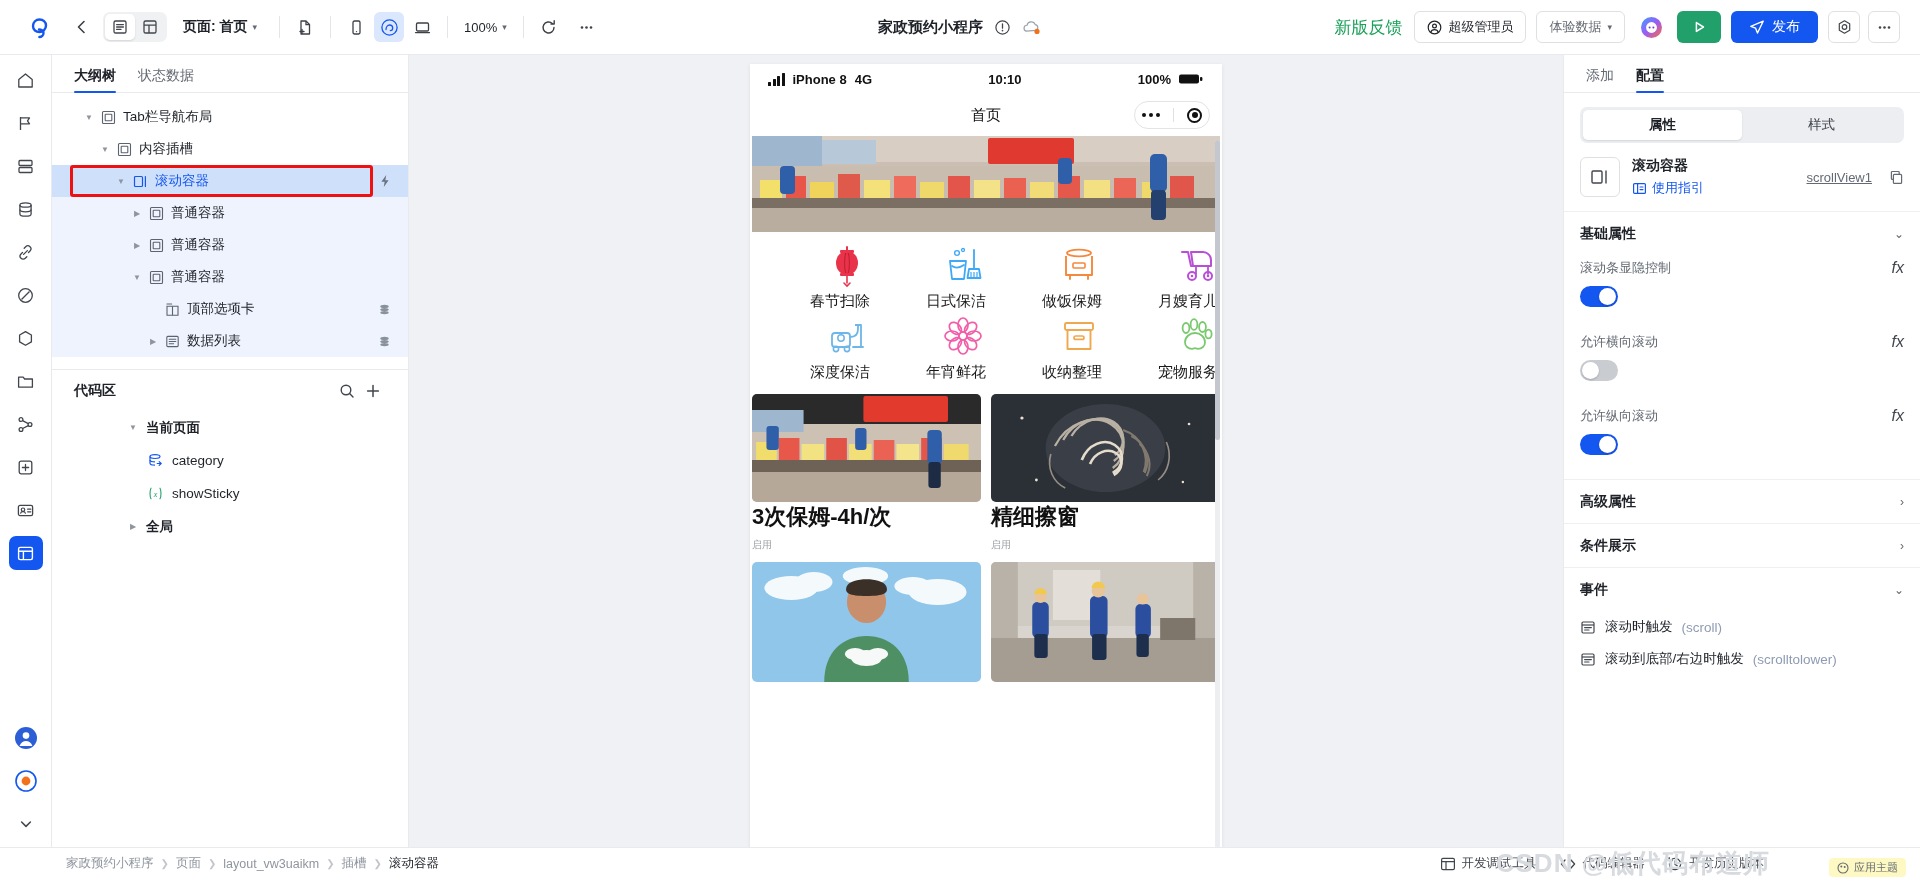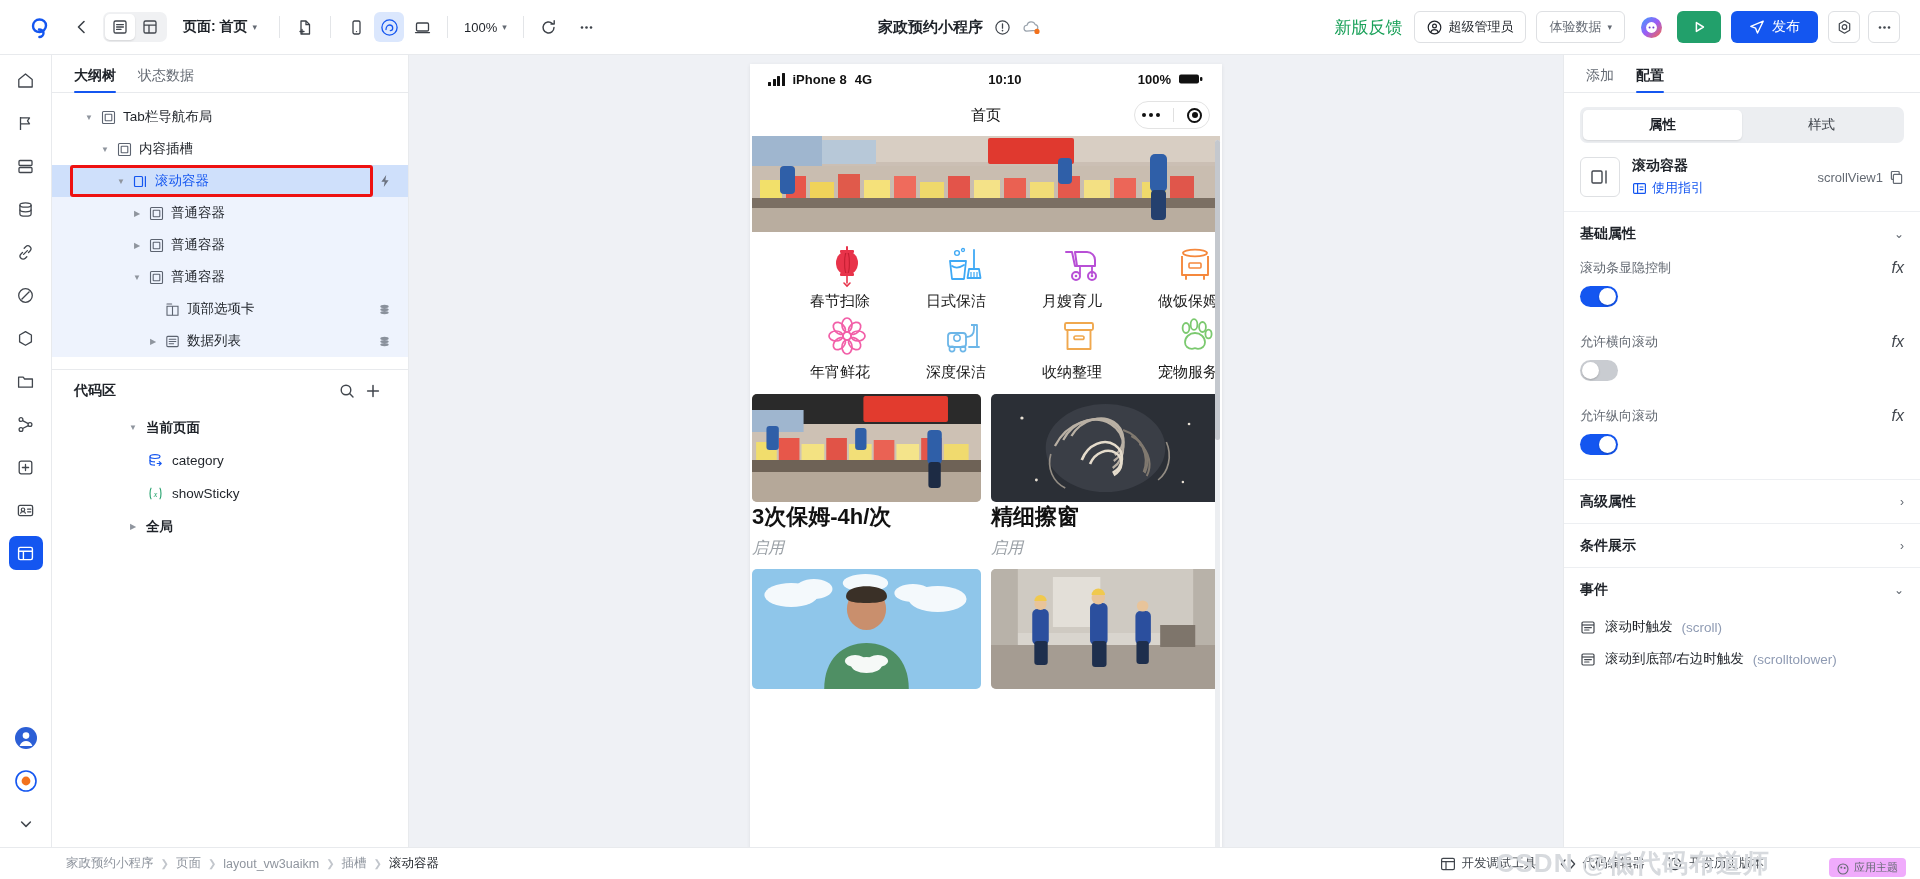--- a/index.html
+++ b/index.html
@@ -177,21 +177,21 @@
   .grid8 {
     display:grid; grid-template-columns:repeat(4,1fr); padding:10px 4px 6px 4px;
     row-gap:2px;
   }
   .gi { display:flex; flex-direction:column; align-items:flex-end; gap:4px; cursor:pointer; }
   .gi .lb { font-size:15px; color:#1a1a1a; }
   .cards { display:grid; grid-template-columns:1fr 1fr; gap:10px; padding:6px 2px 0 2px; }
   .card { cursor:pointer; }
   .card .thumb { height:108px; border-radius:5px; overflow:hidden; position:relative; }
   .card .cname { font-size:22px; font-weight:bold; color:#111; }
-  .card .cst { font-size:16px; color:#9aa0a6; margin-top:6px;font-style:italic; }
+  .card .cst { font-size:10px; color:#9aa0a6; margin-top:6px; }
   .pbar {
     position:absolute; right:2px; top:4px; bottom:4px; width:5px;
     background:#eceef1; border-radius:3px;
   }
   .pbar i { position:absolute; left:0; width:5px; background:#c4c8ce; border-radius:3px; display:block; }
 
   
   .rightp {
     width:357px; flex:0 0 357px; border-left:1px solid #e8eaed; background:#fff;
     display:flex; flex-direction:column; min-height:0;
@@ -208,22 +208,22 @@
   .compo { display:flex; align-items:center; padding:14px 16px 14px 16px; }
   .compo .box {
     width:40px; height:40px; border:1px solid #dee0e3; border-radius:6px;
     display:flex; align-items:center; justify-content:center; color:#41464d;
     flex:0 0 40px;
   }
   .compo .mid { margin-left:12px; }
   .compo .nm { font-size:14px; font-weight:bold; }
   .compo .gd { display:flex; align-items:center; gap:5px; margin-top:4px;
     color:#1456f0; font-size:13px; cursor:pointer; }
-  .compo .rt { margin-left:auto; display:flex; align-items:center; gap:6px;
-    color:#646a73; font-size:13px; }
+  .compo .rt { margin-left:auto; display:flex; align-items:center; gap:17px;
+    color:#646a73; font-size:13px;text-decoration:underline; }
   .sect-h {
     display:flex; align-items:center; height:44px; padding:0 16px;
     border-top:1px solid #edeff2; cursor:pointer;gap:16px;
   }
   .sect-h .st { font-size:14px; font-weight:bold; }
   .sect-h .ch { margin-left:auto; color:#646a73; font-size:12px; }
   .prow { padding:4px 16px 10px 16px; }
   .prow .plab { display:flex; align-items:flex-start; font-size:13px; color:#646a73; margin-bottom:9px; }
   .prow .fx { margin-left:auto; font-style:italic; color:#41464d; font-size:16px; cursor:pointer; }
   .sw { width:38px; height:21px; border-radius:11px; position:relative; cursor:pointer; background:#c9ccd1; }
@@ -240,22 +240,22 @@
     height:32px; flex:0 0 32px; border-top:1px solid #e8eaed; display:flex;
     align-items:center; padding:0 16px; font-size:12.5px; color:#8f959e;
     background:#fff; position:relative;
   }
   .crumb { display:flex; align-items:center; gap:7px; margin-left:50px; }
   .crumb .sep { color:#c2c6cc; font-size:10px; }
   .crumb .cur { color:#1f2329; }
   .sb-right { margin-left:auto; display:flex; align-items:center; gap:22px; color:#41464d; }
   .sb-item { display:flex; align-items:center; gap:6px; cursor:pointer; }
   .theme-chip {
-    position:absolute; right:14px; bottom:2px; display:flex; align-items:flex-end;
-    gap:5px; background:#f0abfc; border-radius:4px; padding:2px 8px;
+    position:absolute; right:14px; bottom:2px; display:flex; align-items:center;
+    gap:5px; background:#fef9c3; border-radius:4px; padding:2px 8px;
     font-size:11px; color:#646a73;
   }
   .wm {
     position:absolute; right:150px; bottom:-2px; font-size:26px; color:#d7dade;
     font-weight:bold; letter-spacing:1px; pointer-events:none; white-space:nowrap;
   }
   svg { display:block; }
 </style>
 </head>
 <body>
@@ -772,67 +772,67 @@
                 <circle cx="17" cy="11" r="2.4" fill="none" stroke="#3fa9f5" stroke-width="1.4"></circle>
                 <circle cx="23" cy="8" r="1.5" fill="none" stroke="#3fa9f5" stroke-width="1.3"></circle>
                 <path d="M34 8v19" stroke="#3fa9f5" stroke-width="1.8" stroke-linecap="round"></path>
                 <path d="M29 27h10l1.5 9H27.5z" fill="none" stroke="#3fa9f5" stroke-width="1.8" stroke-linejoin="round"></path>
                 <path d="M31 30v6M34 30v6M37 30v6" stroke="#3fa9f5" stroke-width="1.2"></path>
               </svg>
               <span class="lb">日式保洁</span>
             </div>
             <div class="gi">
               <svg width="46" height="46" viewBox="0 0 46 46">
+                <ellipse cx="23" cy="11" rx="12" ry="3.4" fill="none" stroke="#f5883c" stroke-width="1.9"></ellipse>
+                <path d="M10 14v19h26V14" fill="none" stroke="#f5883c" stroke-width="1.9" stroke-linejoin="round"></path>
+                <rect x="17" y="21" width="12" height="5" rx="1" fill="none" stroke="#f5883c" stroke-width="1.6"></rect>
+                <path d="M14 33v4M32 33v4" stroke="#f5883c" stroke-width="1.9" stroke-linecap="round"></path>
+              </svg>
+              <span class="lb">做饭保姆</span>
+            </div>
+            <div class="gi">
+              <svg width="46" height="46" viewBox="0 0 46 46">
                 <path d="M10 10h6l3 14h17" fill="none" stroke="#b84fd6" stroke-width="2" stroke-linecap="round" stroke-linejoin="round"></path>
                 <path d="M19 10h12a8 8 0 0 1 8 8v6H21z" fill="none" stroke="#b84fd6" stroke-width="2" stroke-linejoin="round"></path>
                 <path d="M24 24v8M36 24v8" stroke="#b84fd6" stroke-width="1.8" stroke-linecap="round"></path>
                 <circle cx="20" cy="34" r="4" fill="none" stroke="#b84fd6" stroke-width="2"></circle>
                 <circle cx="36" cy="34" r="4" fill="none" stroke="#b84fd6" stroke-width="2"></circle>
                 <circle cx="20" cy="34" r="1.3" fill="#b84fd6"></circle>
                   <circle cx="36" cy="34" r="1.3" fill="#b84fd6"></circle>
               </svg>
               <span class="lb">月嫂育儿</span>
             </div>
+
             <div class="gi">
               <svg width="46" height="46" viewBox="0 0 46 46">
-                <ellipse cx="23" cy="11" rx="12" ry="3.4" fill="none" stroke="#f5883c" stroke-width="1.9"></ellipse>
-                <path d="M10 14v19h26V14" fill="none" stroke="#f5883c" stroke-width="1.9" stroke-linejoin="round"></path>
-                <rect x="17" y="21" width="12" height="5" rx="1" fill="none" stroke="#f5883c" stroke-width="1.6"></rect>
-                <path d="M14 33v4M32 33v4" stroke="#f5883c" stroke-width="1.9" stroke-linecap="round"></path>
-              </svg>
-              <span class="lb">做饭保姆</span>
+                <rect x="8" y="20" width="18" height="14" rx="3" fill="none" stroke="#6cb6e8" stroke-width="1.8"></rect>
+                <circle cx="17" cy="25" r="3.2" fill="none" stroke="#6cb6e8" stroke-width="1.5"></circle>
+                <circle cx="12" cy="36" r="2.6" fill="none" stroke="#6cb6e8" stroke-width="1.6"></circle>
+                <circle cx="23" cy="36" r="2.6" fill="none" stroke="#6cb6e8" stroke-width="1.6"></circle>
+                <path d="M26 24c6 0 8-3 8-8v-4" fill="none" stroke="#6cb6e8" stroke-width="1.8" stroke-linecap="round"></path>
+                <path d="M31 12h6v22h-5" fill="none" stroke="#6cb6e8" stroke-width="1.8" stroke-linejoin="round"></path>
+                <path d="M29 34h10" stroke="#6cb6e8" stroke-width="1.8" stroke-linecap="round"></path>
+              </svg>
+              <span class="lb">深度保洁</span>
             </div>
-
             <div class="gi">
               <svg width="46" height="46" viewBox="0 0 46 46">
                 <g fill="none" stroke="#f25fa8" stroke-width="1.7">
                   <ellipse cx="23" cy="12" rx="5" ry="7"></ellipse>
                   <ellipse cx="23" cy="34" rx="5" ry="7"></ellipse>
                   <ellipse cx="12" cy="23" rx="7" ry="5"></ellipse>
                   <ellipse cx="34" cy="23" rx="7" ry="5"></ellipse>
                   <ellipse cx="15.4" cy="15.4" rx="5" ry="7" transform="rotate(-45 15.4 15.4)"></ellipse>
                   <ellipse cx="30.6" cy="30.6" rx="5" ry="7" transform="rotate(-45 30.6 30.6)"></ellipse>
                   <ellipse cx="30.6" cy="15.4" rx="5" ry="7" transform="rotate(45 30.6 15.4)"></ellipse>
                   <ellipse cx="15.4" cy="30.6" rx="5" ry="7" transform="rotate(45 15.4 30.6)"></ellipse>
                   <circle cx="23" cy="23" r="4"></circle>
                 </g>
               </svg>
               <span class="lb">年宵鲜花</span>
-            </div>
-            <div class="gi">
-              <svg width="46" height="46" viewBox="0 0 46 46">
-                <rect x="8" y="20" width="18" height="14" rx="3" fill="none" stroke="#6cb6e8" stroke-width="1.8"></rect>
-                <circle cx="17" cy="25" r="3.2" fill="none" stroke="#6cb6e8" stroke-width="1.5"></circle>
-                <circle cx="12" cy="36" r="2.6" fill="none" stroke="#6cb6e8" stroke-width="1.6"></circle>
-                <circle cx="23" cy="36" r="2.6" fill="none" stroke="#6cb6e8" stroke-width="1.6"></circle>
-                <path d="M26 24c6 0 8-3 8-8v-4" fill="none" stroke="#6cb6e8" stroke-width="1.8" stroke-linecap="round"></path>
-                <path d="M31 12h6v22h-5" fill="none" stroke="#6cb6e8" stroke-width="1.8" stroke-linejoin="round"></path>
-                <path d="M29 34h10" stroke="#6cb6e8" stroke-width="1.8" stroke-linecap="round"></path>
-              </svg>
-              <span class="lb">深度保洁</span>
             </div>
             <div class="gi">
               <svg width="46" height="46" viewBox="0 0 46 46">
                 <rect x="9" y="10" width="28" height="7" rx="1.5" fill="none" stroke="#f0a84e" stroke-width="1.9"></rect>
                 <path d="M11.5 17v19h23V17" fill="none" stroke="#f0a84e" stroke-width="1.9" stroke-linejoin="round"></path>
                 <rect x="18" y="23" width="10" height="3.4" rx="1.7" fill="none" stroke="#f0a84e" stroke-width="1.7"></rect>
               </svg>
               <span class="lb">收纳整理</span>
             </div>
             <div class="gi">

